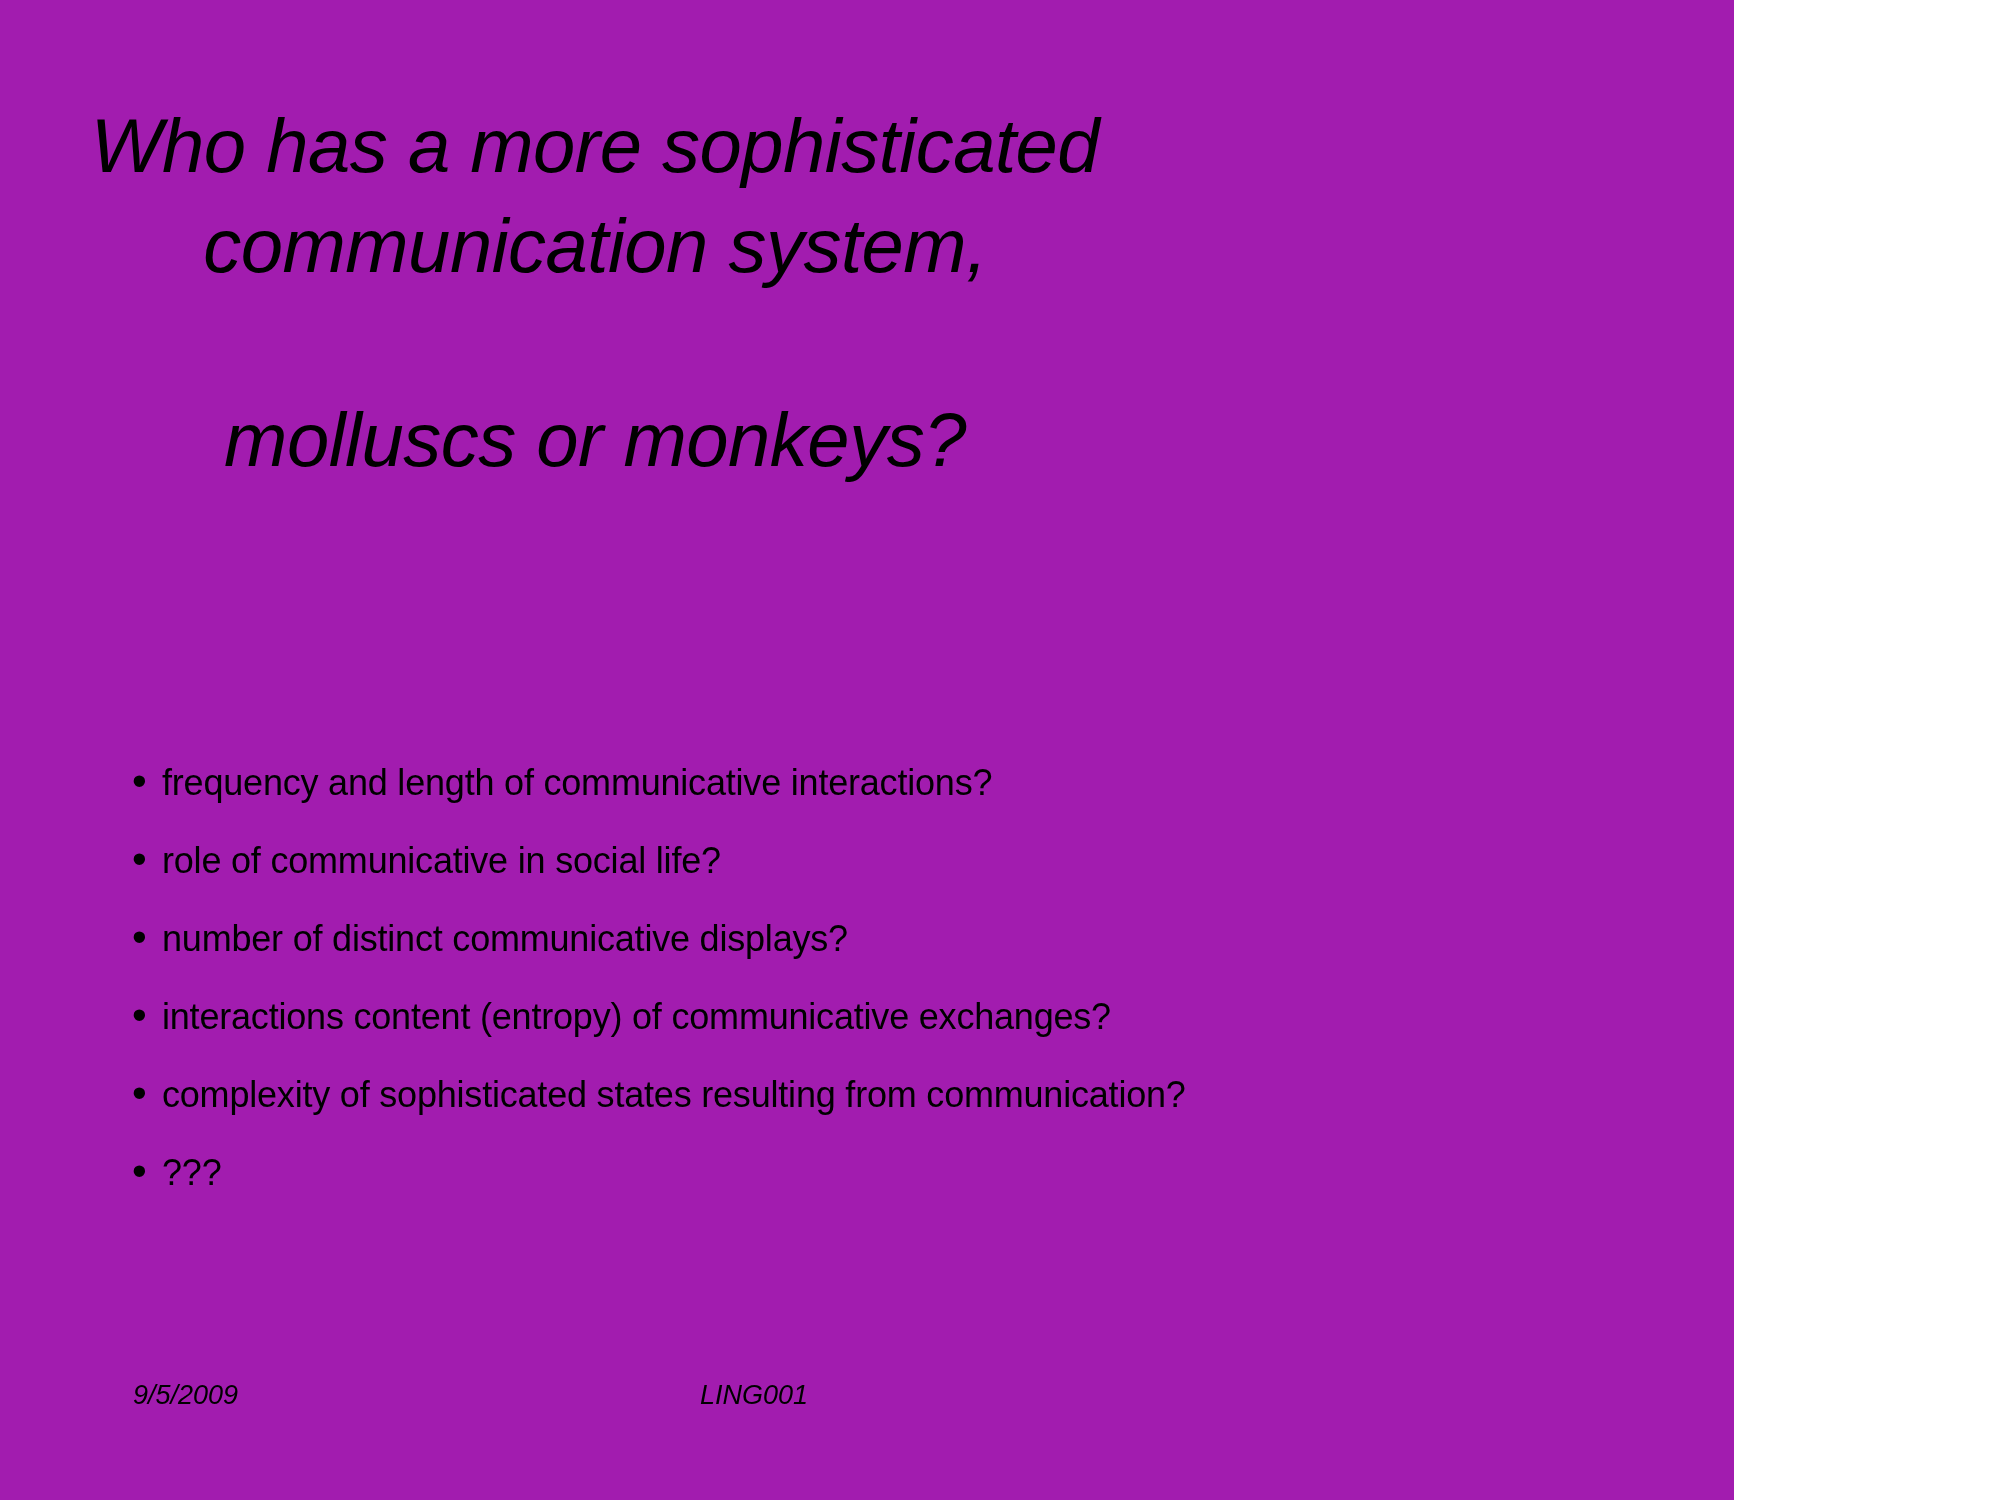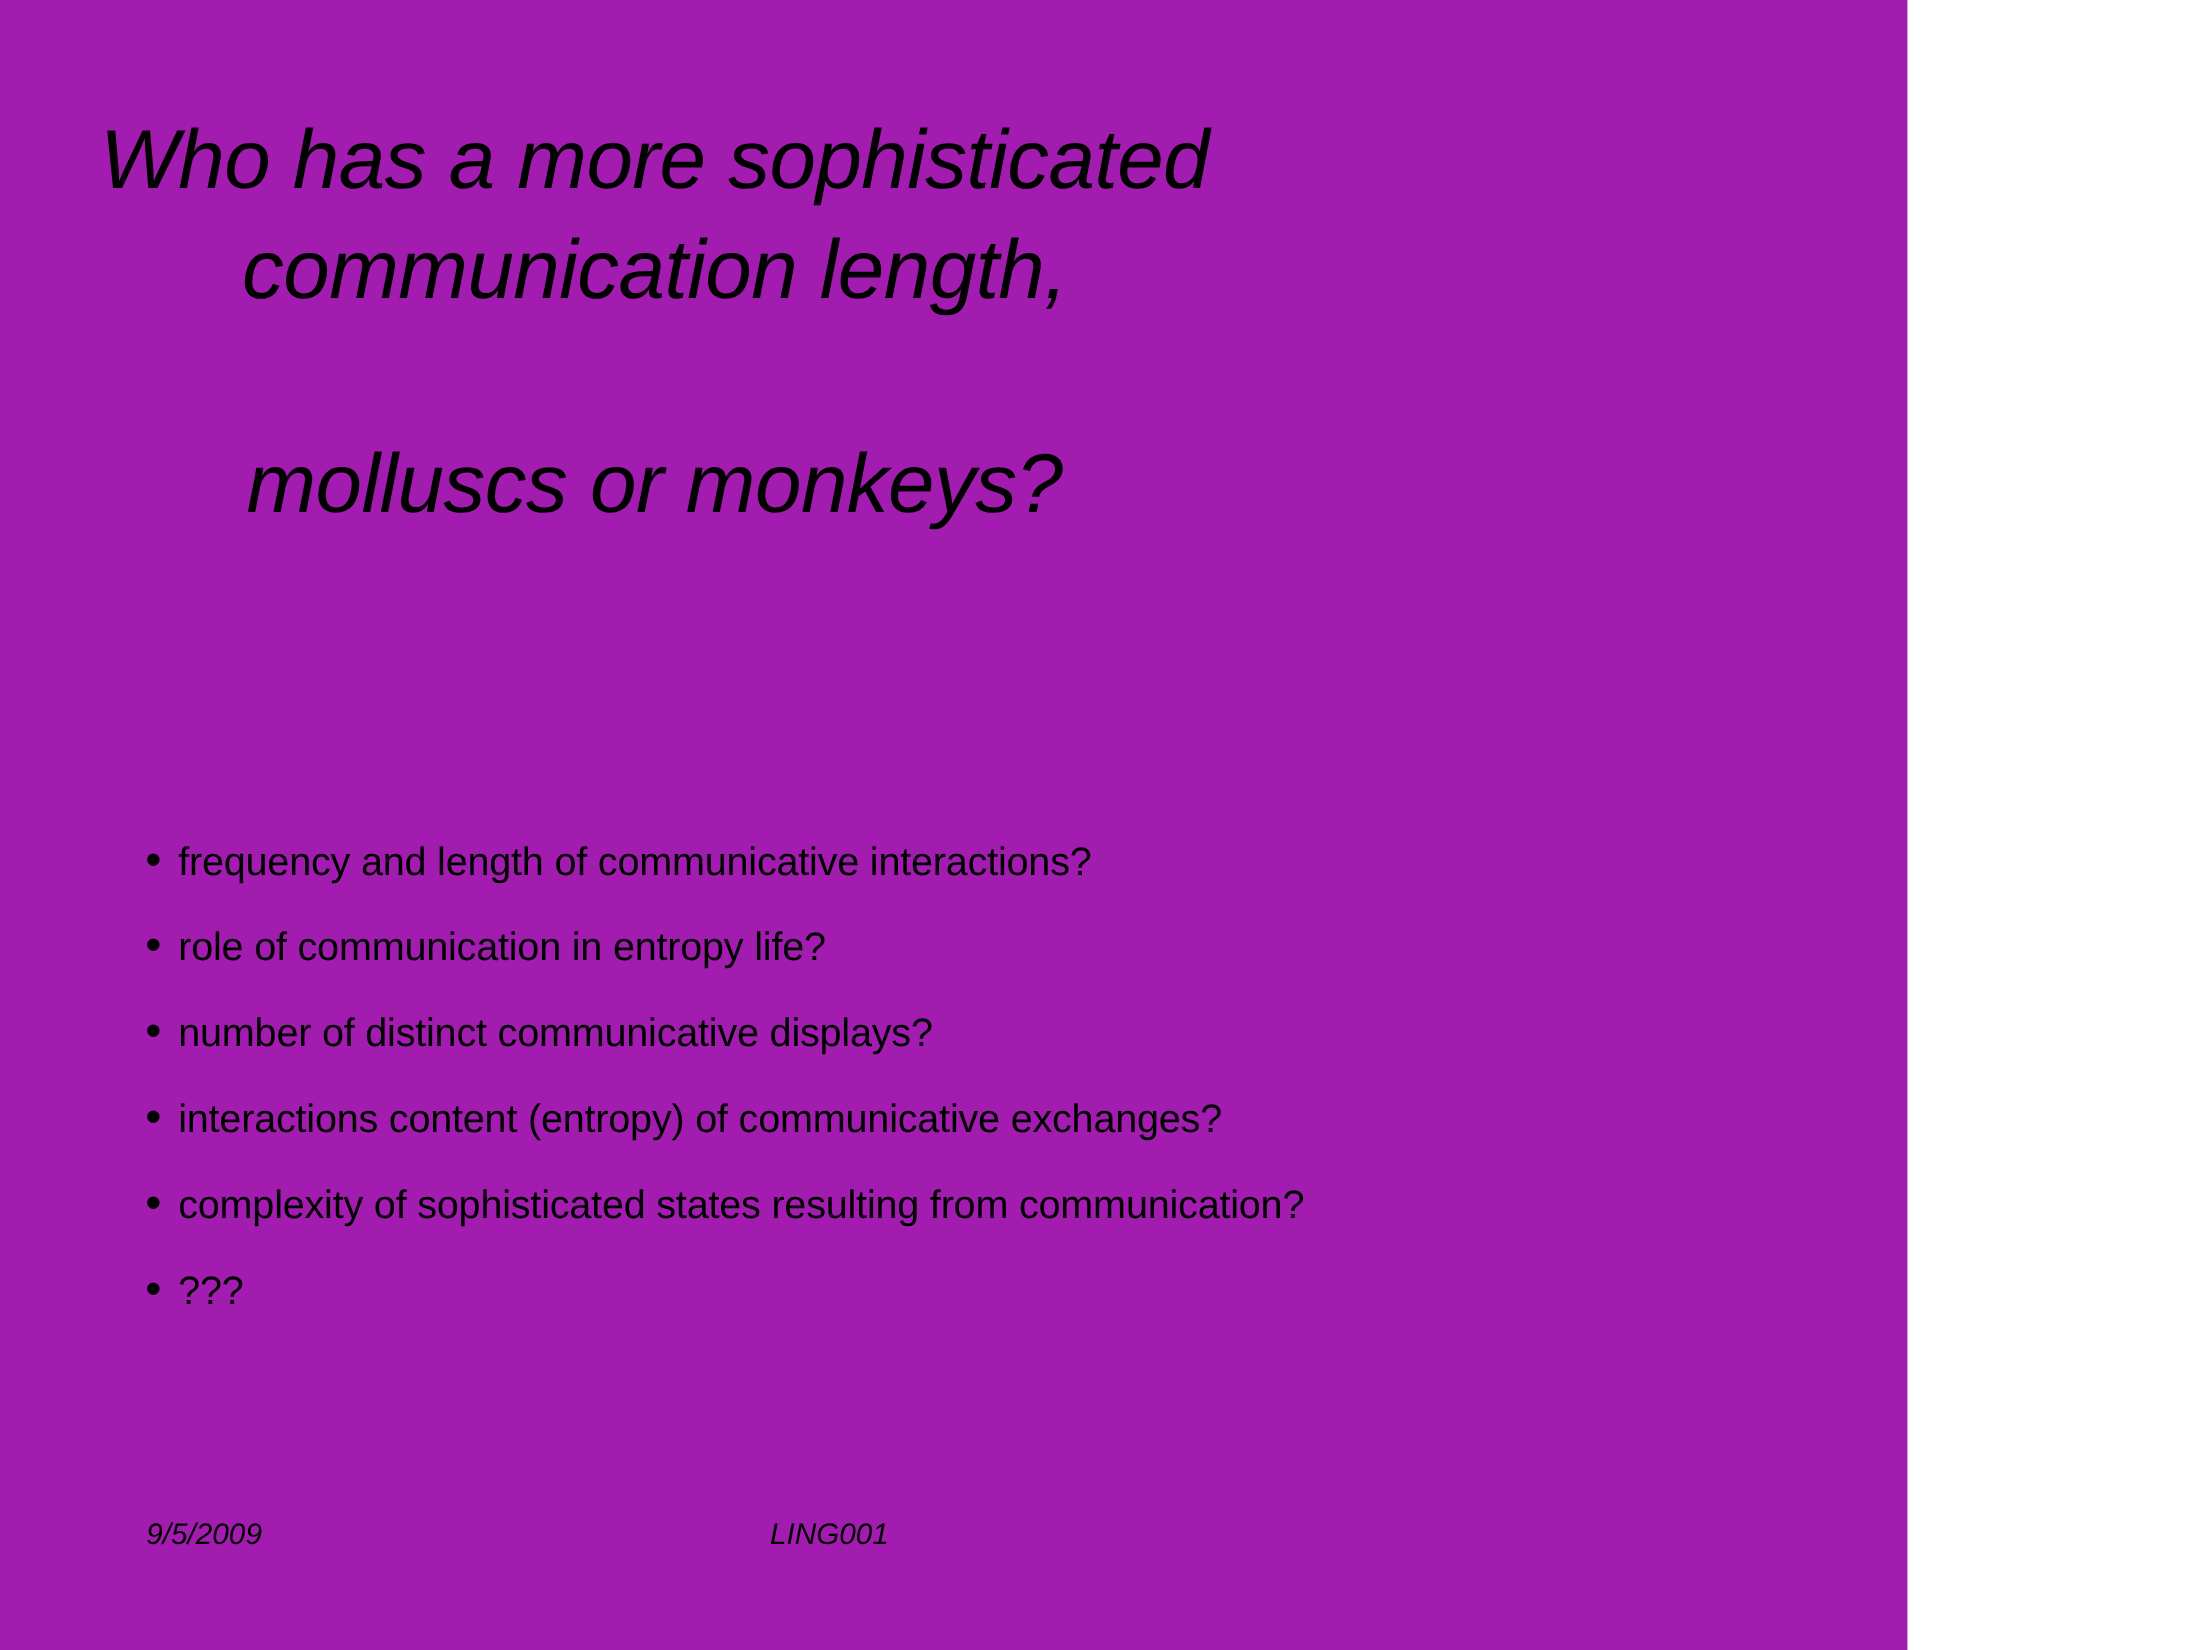--- a/index.html
+++ b/index.html
@@ -100,34 +100,34 @@
   #footer-course  { left: 700px;  top: 0; width: 600px; }
   #footer-page    { left: 1700px; top: 0; width: 126px; text-align: right; }
 </style>
 </head>
 <body>
 
 <div id="slide">
 
   <div id="title-block">
     <div class="title-line title-line-1">Who has a more sophisticated</div>
-    <div class="title-line title-line-2">communication length,</div>
+    <div class="title-line title-line-2">communication system,</div>
     <div class="title-line title-line-3">molluscs or monkeys?</div>
   </div>
 
   <div id="bullet-list">
 
     <div class="bullet-row">
       <span class="bullet-dot">•</span>
       <span class="bullet-text">frequency and length of communicative interactions?</span>
     </div>
 
     <div class="bullet-row">
       <span class="bullet-dot">•</span>
-      <span class="bullet-text">role of communication in entropy life?</span>
+      <span class="bullet-text">role of communicative in social life?</span>
     </div>
 
     <div class="bullet-row">
       <span class="bullet-dot">•</span>
       <span class="bullet-text">number of distinct communicative displays?</span>
     </div>
 
     <div class="bullet-row">
       <span class="bullet-dot">•</span>
       <span class="bullet-text">interactions content (entropy) of communicative exchanges?</span>

